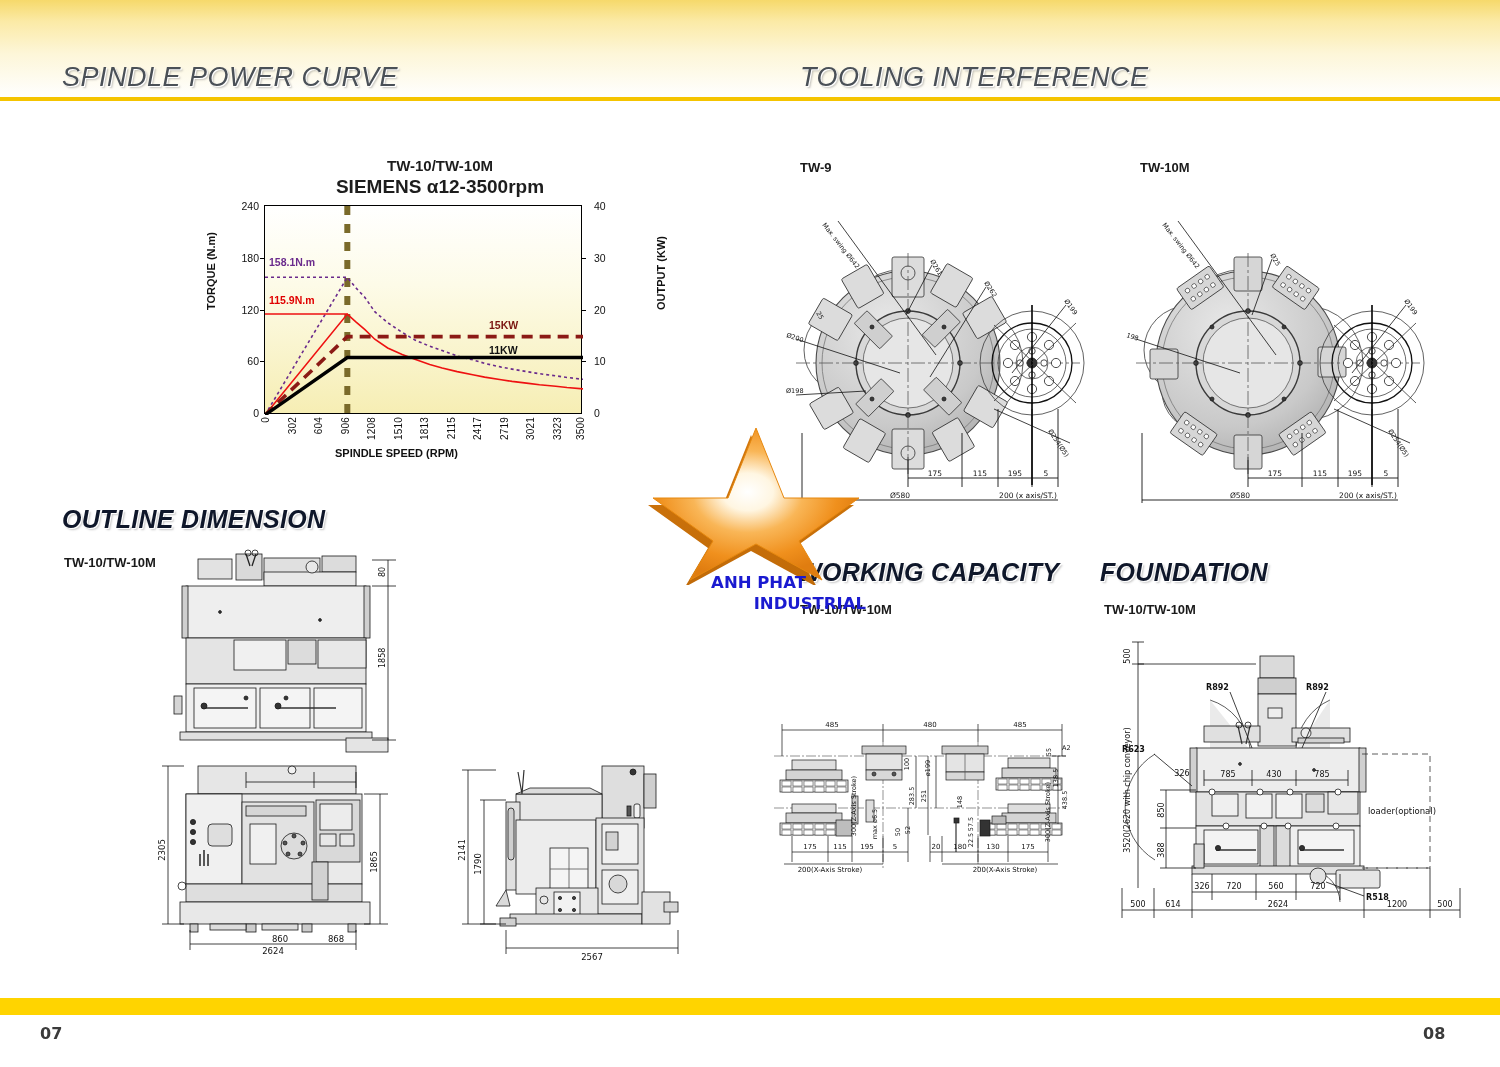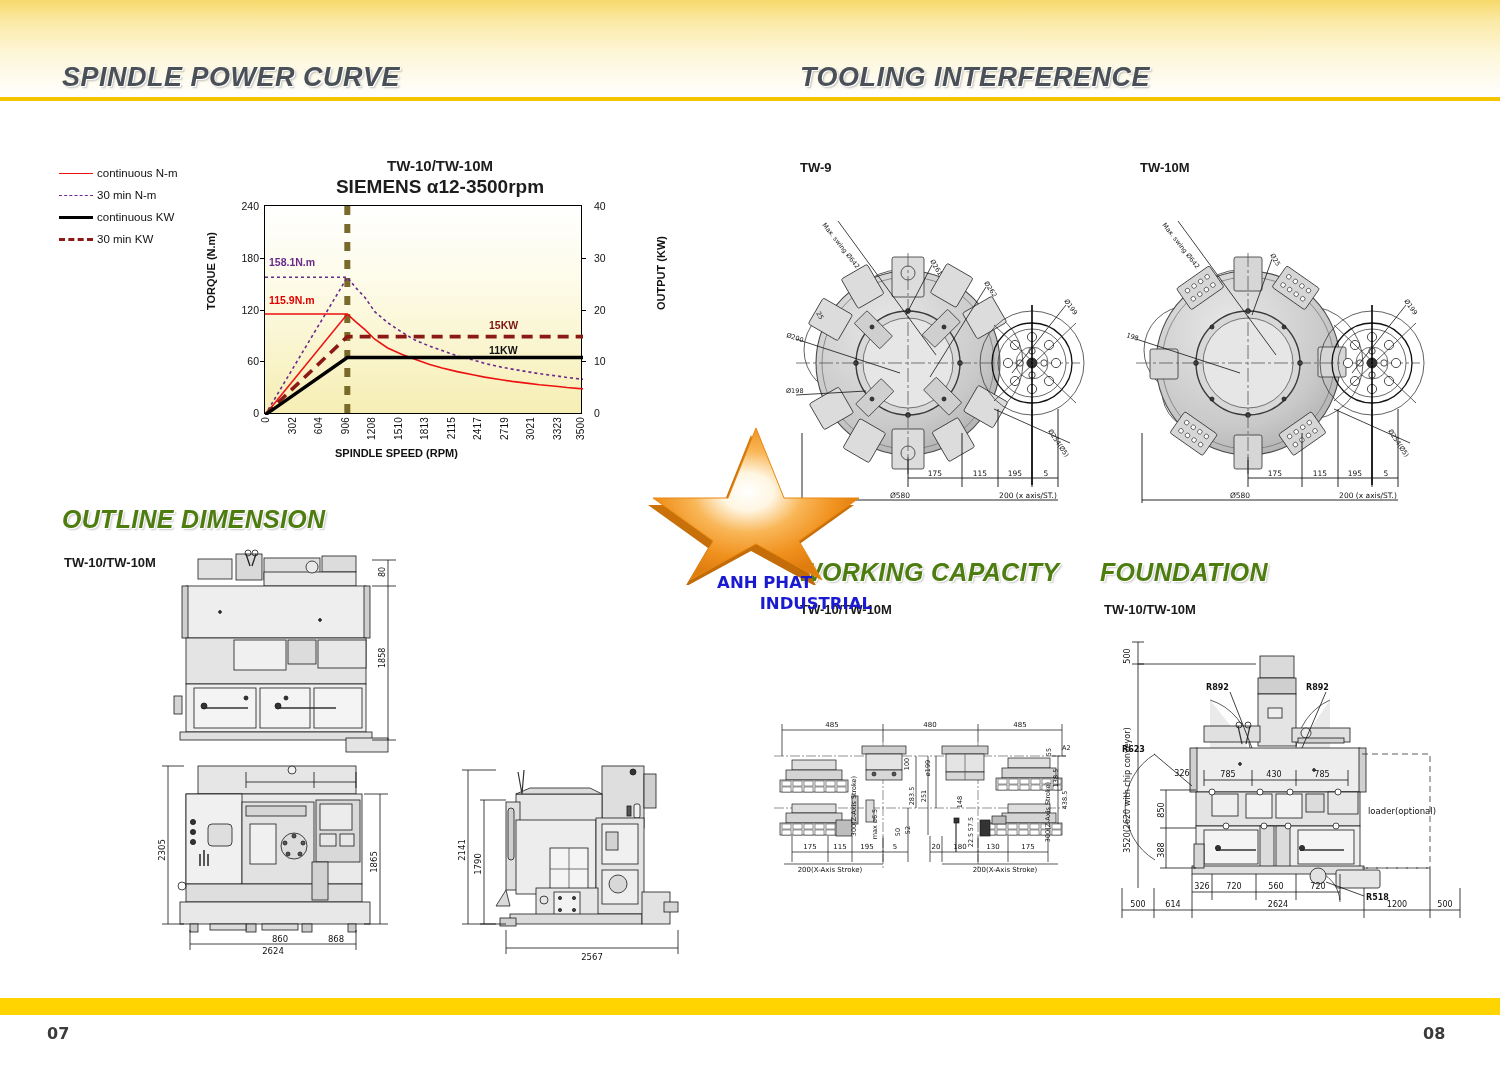--- a/index.html
+++ b/index.html
@@ -15,46 +15,46 @@
   #top-band{
     position:absolute; left:0; top:0; width:1500px; height:97px;
     background:linear-gradient(to bottom,#f6d96b 0%,#fbeaa6 22%,#fdf6d8 55%,#ffffff 100%);
   }
   #top-rule{
     position:absolute; left:0; top:97px; width:1500px; height:4px;
     background:#f5c400;
   }
   .page-head{
     position:absolute; top:62px;
-    font-size:27px; font-weight:bold; font-style:italic;
+    font-size:27px; font-weight:normal; font-style:italic;
     letter-spacing:.5px; color:#4a5057;
     text-shadow:1px 1px 0 #ffffff, 2px 2px 2px rgba(120,120,120,.45);
     white-space:nowrap;
   }
   #head-left{ left:62px; }
   #head-right{ left:800px; }
 
   
   #bottom-rule{
     position:absolute; left:0; top:998px; width:1500px; height:17px;
     background:#ffd400;
   }
   .page-num{
     position:absolute; top:1024px;
     font-size:16px; font-weight:bold; color:#3b3b3b;
     font-family:"DejaVu Sans", sans-serif;
   }
-  #pg-left{ left:47px; }
+  #pg-left{ left:40px; }
   #pg-right{ left:1423px; }
 
   
   .sec-title{
     position:absolute;
     font-size:25px; font-weight:bold; font-style:italic;
-    color:#4d7c0f; letter-spacing:.3px; white-space:nowrap;
+    color:#0f172a; letter-spacing:.3px; white-space:nowrap;
     text-shadow:1px 1px 0 #fff, 2px 2px 2px rgba(120,120,120,.4);
   }
   .model-label{
     position:absolute; font-size:13px; font-weight:bold; color:#1a1a1a;
     white-space:nowrap;
   }
 
   
   #chart-wrap{ position:absolute; left:55px; top:148px; width:620px; height:330px; }
   #chart-title{
@@ -115,21 +115,21 @@
   #note-15kw{ color:#7a1410; }
   #note-11kw{ color:#111; }
 
   
   .dwg{ position:absolute; }
   .dwg svg{ display:block; }
 
   
   #logo{ position:absolute; left:645px; top:420px; width:230px; height:220px; }
   #logo-text{
-    position:absolute; left:12px; top:152px; width:215px;
+    position:absolute; left:6px; top:152px; width:215px;
     font-size:16.5px; font-weight:bold; color:#1a1ad0;
     line-height:1.28; font-family:"DejaVu Sans", sans-serif;
   }
   #logo-l1{ display:block; text-align:center; }
   #logo-l2{ display:block; text-align:right; }
 </style>
 </head>
 <body>
 
 <div id="top-band"></div>
@@ -137,38 +137,20 @@
 <div class="page-head" id="head-left">SPINDLE POWER CURVE</div>
 <div class="page-head" id="head-right">TOOLING INTERFERENCE</div>
 
 <div id="chart-wrap">
 
   <div id="chart-title">
     <span>TW-10/TW-10M</span>
     <span class="sub">SIEMENS α12-3500rpm</span>
   </div>
 
-  <div id="legend">
-    <div class="legend-row">
-      <span class="legend-key lk-red"></span>
-      <span class="legend-txt">continuous N-m</span>
-    </div>
-    <div class="legend-row">
-      <span class="legend-key lk-purple"></span>
-      <span class="legend-txt">30 min N-m</span>
-    </div>
-    <div class="legend-row">
-      <span class="legend-key lk-black"></span>
-      <span class="legend-txt">continuous KW</span>
-    </div>
-    <div class="legend-row">
-      <span class="legend-key lk-darkred"></span>
-      <span class="legend-txt">30 min KW</span>
-    </div>
-  </div>
 
   <div id="plot">
 
     <div class="ytick" style="top:100%">0</div>
     <div class="ytick" style="top:75%">60</div>
     <div class="ytick" style="top:50%">120</div>
     <div class="ytick" style="top:25%">180</div>
     <div class="ytick" style="top:0%">240</div>
     <div class="ytick-mark" style="top:75%"></div>
     <div class="ytick-mark" style="top:50%"></div>

